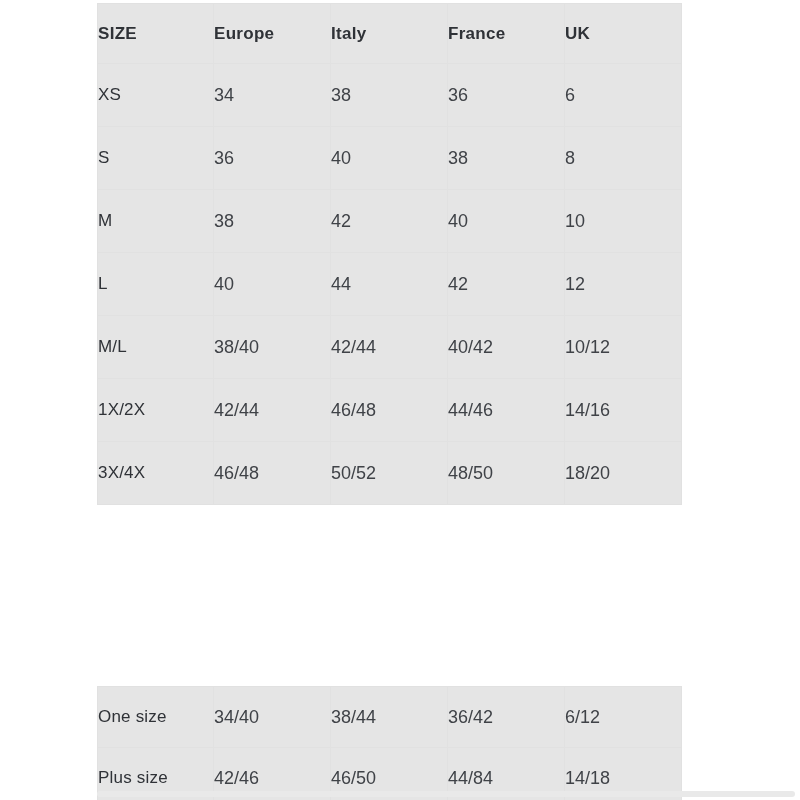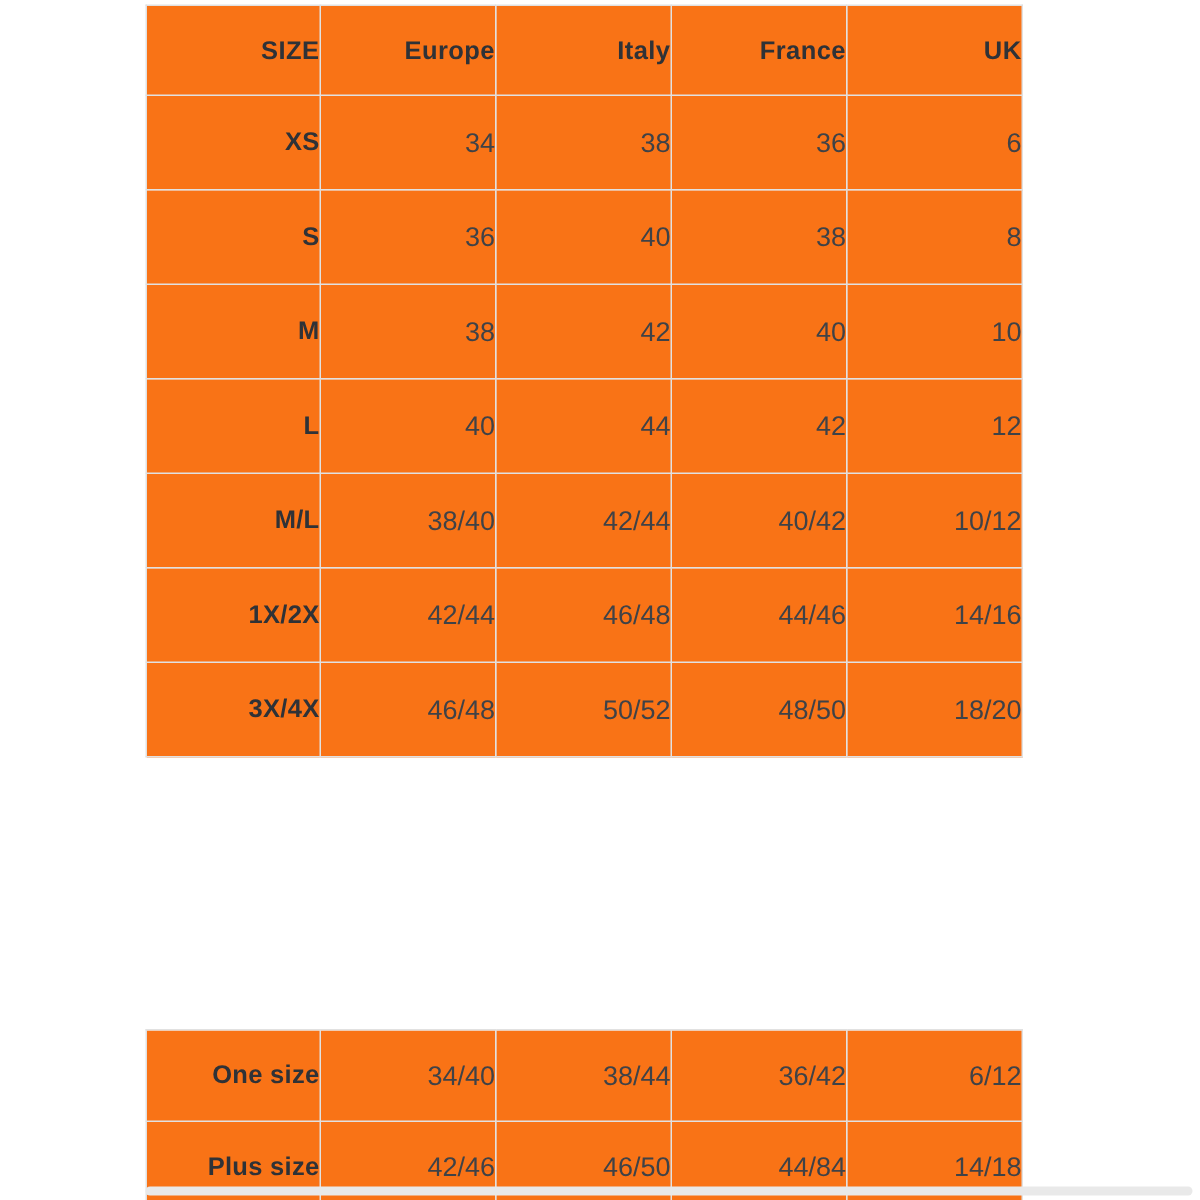--- a/index.html
+++ b/index.html
@@ -23,42 +23,42 @@
     width: 584px;
     border-collapse: collapse;
     table-layout: fixed;
     background: #ffffff;
   }
   table.main-table { top: 3px; }
   table.extra-table { top: 638px; margin-top: 48px; }
   .size-table th,
   .size-table td {
     border: 1px solid #e1e1e1;
-    text-align: right;
+    text-align: left;
     vertical-align: middle;
-    background: #f97316;
+    background: #e5e5e5;
     padding: 0;
   }
   .size-table th {
     height: 59px;
     font-size: 17px;
     font-weight: 700;
     color: #2f3237;
     letter-spacing: 0.3px;
   }
   .size-table td {
     height: 62px;
     font-size: 18px;
     font-weight: 400;
     color: #3f4247;
   }
   .extra-table td { height: 60px; }
   .size-table td.row-label {
     font-size: 17px;
-    font-weight: 700;
+    font-weight: 400;
     color: #2f3237;
     letter-spacing: 0.2px;
   }
   .hscrollbar-track {
     position: absolute;
     left: 97px;
     top: 791px;
     width: 698px;
     height: 6px;
     background: #e9e9e9;

